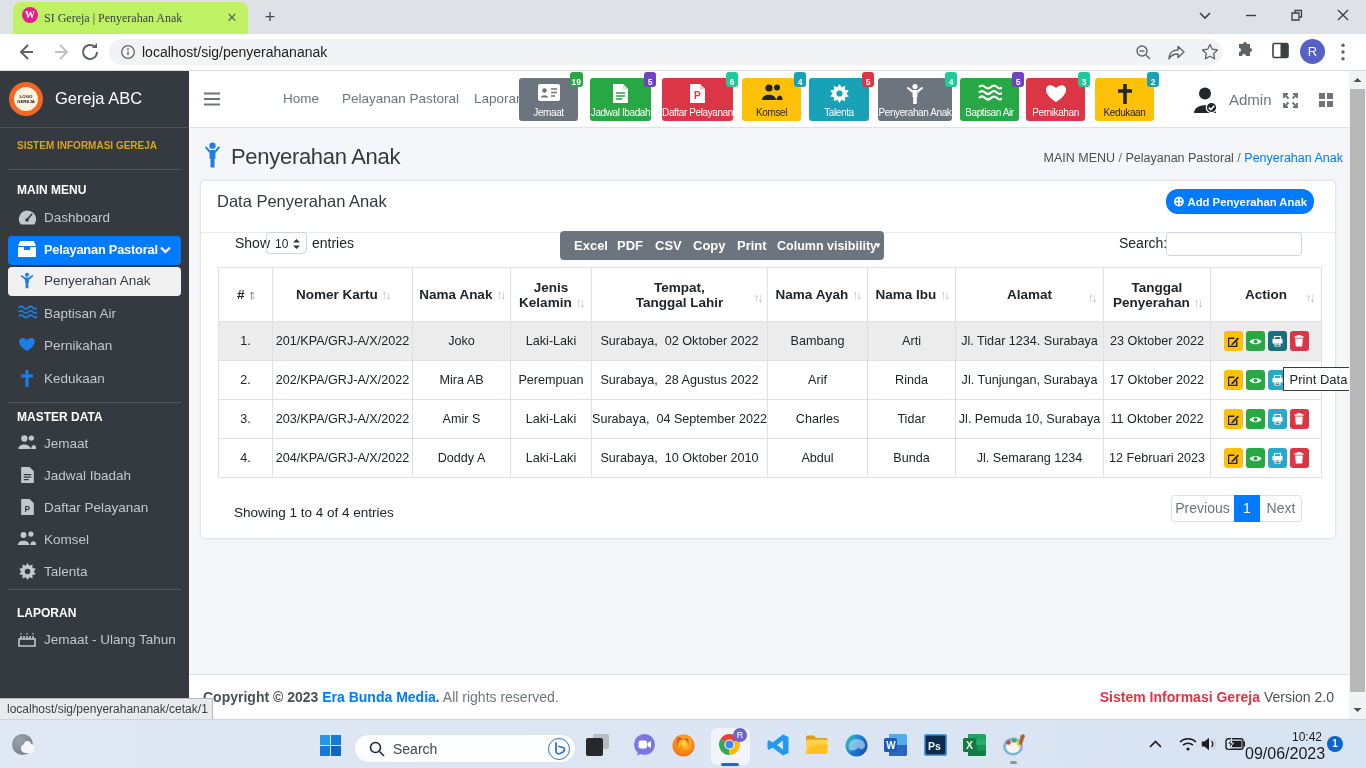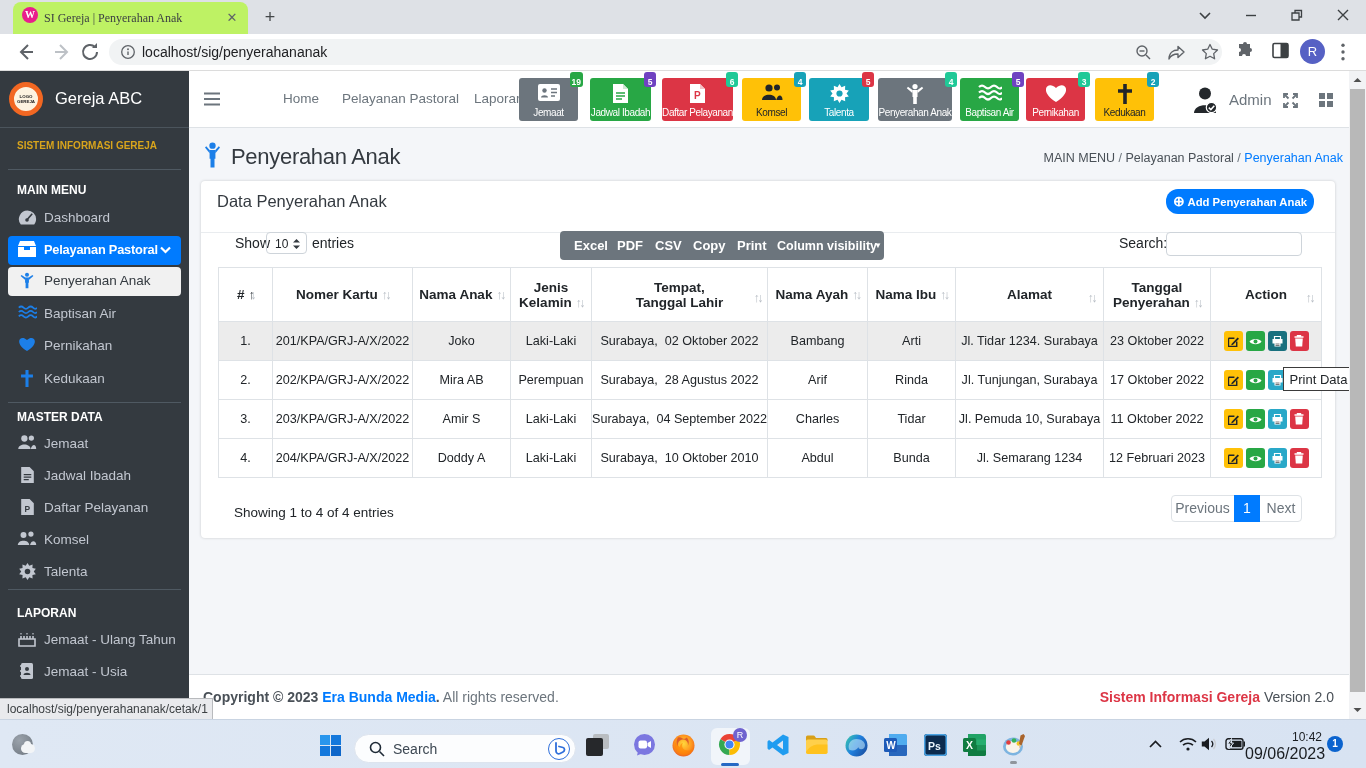--- a/index.html
+++ b/index.html
@@ -366,29 +366,20 @@
       </div>
       <div class="sdiv" style="top:518px;"></div>
       <div class="sideh" style="top:535px;">LAPORAN</div>
       <div class="sitem" style="top:555px;">
         <div class="ico"><svg width="18" height="16" viewBox="0 0 18 16">
               <path d="M1 8 H17 V15 H1 Z M1 15 H17" stroke="#c2c7d0" stroke-width="1.6" fill="none"></path>
               <path d="M3 8 V5 M6 8 V5 M9 8 V5 M12 8 V5 M15 8 V5" stroke="#c2c7d0" stroke-width="1.6"></path>
               <path d="M3 3.5 V2 M9 3.5 V2 M15 3.5 V2" stroke="#c2c7d0" stroke-width="1.2"></path>
             </svg></div>
         <div class="txt">Jemaat - Ulang Tahun</div>
-      </div>
-      <div class="sitem" style="top:587px;">
-        <div class="ico"><svg width="14" height="16" viewBox="0 0 14 16">
-              <rect x="1" y="0" width="12" height="16" rx="1.5" fill="#c2c7d0"></rect>
-              <circle cx="7" cy="6" r="2" fill="#343a40"></circle>
-              <path d="M3.5 12 C3.5 9 10.5 9 10.5 12 Z" fill="#343a40"></path>
-              <path d="M0 3 H2 M0 8 H2 M0 13 H2" stroke="#c2c7d0" stroke-width="1.4"></path>
-            </svg></div>
-        <div class="txt">Jemaat - Usia</div>
       </div>
     </div>
 
     <svg style="position:absolute;left:205px;top:71px;" width="15" height="26" viewBox="0 0 18 30">
         <circle cx="9" cy="3.8" r="3.8" fill="#1c7fe8"></circle>
         <path d="M5.5 9 H12.5 L12.5 19.5 H11.4 V30 H6.6 V19.5 H5.5 Z" fill="#1c7fe8"></path>
         <path d="M5.8 9.2 L1.5 4.5 L0 6 L5.6 13 Z" fill="#1c7fe8"></path>
         <path d="M12.2 9.2 L16.5 4.5 L18 6 L12.4 13 Z" fill="#1c7fe8"></path>
       </svg>
     <div id="ph-title">Penyerahan Anak</div>

